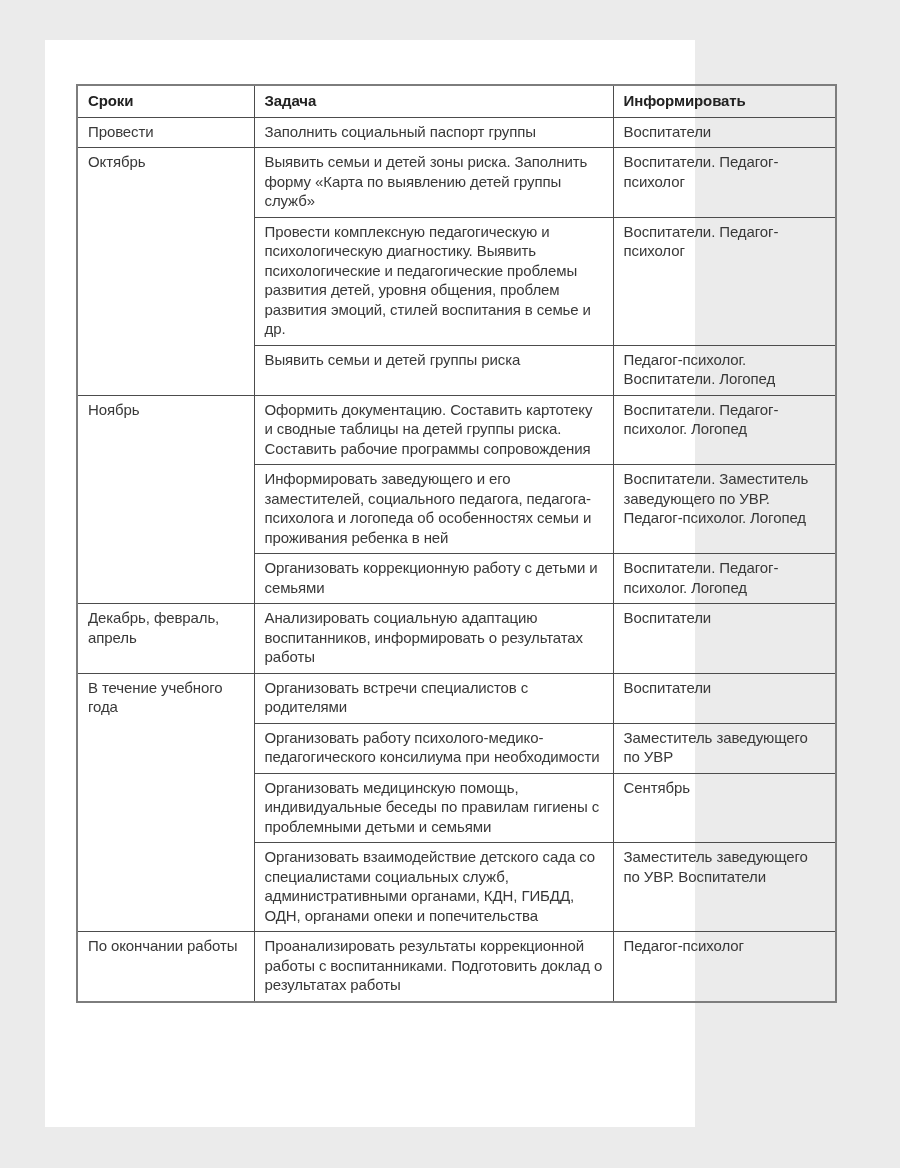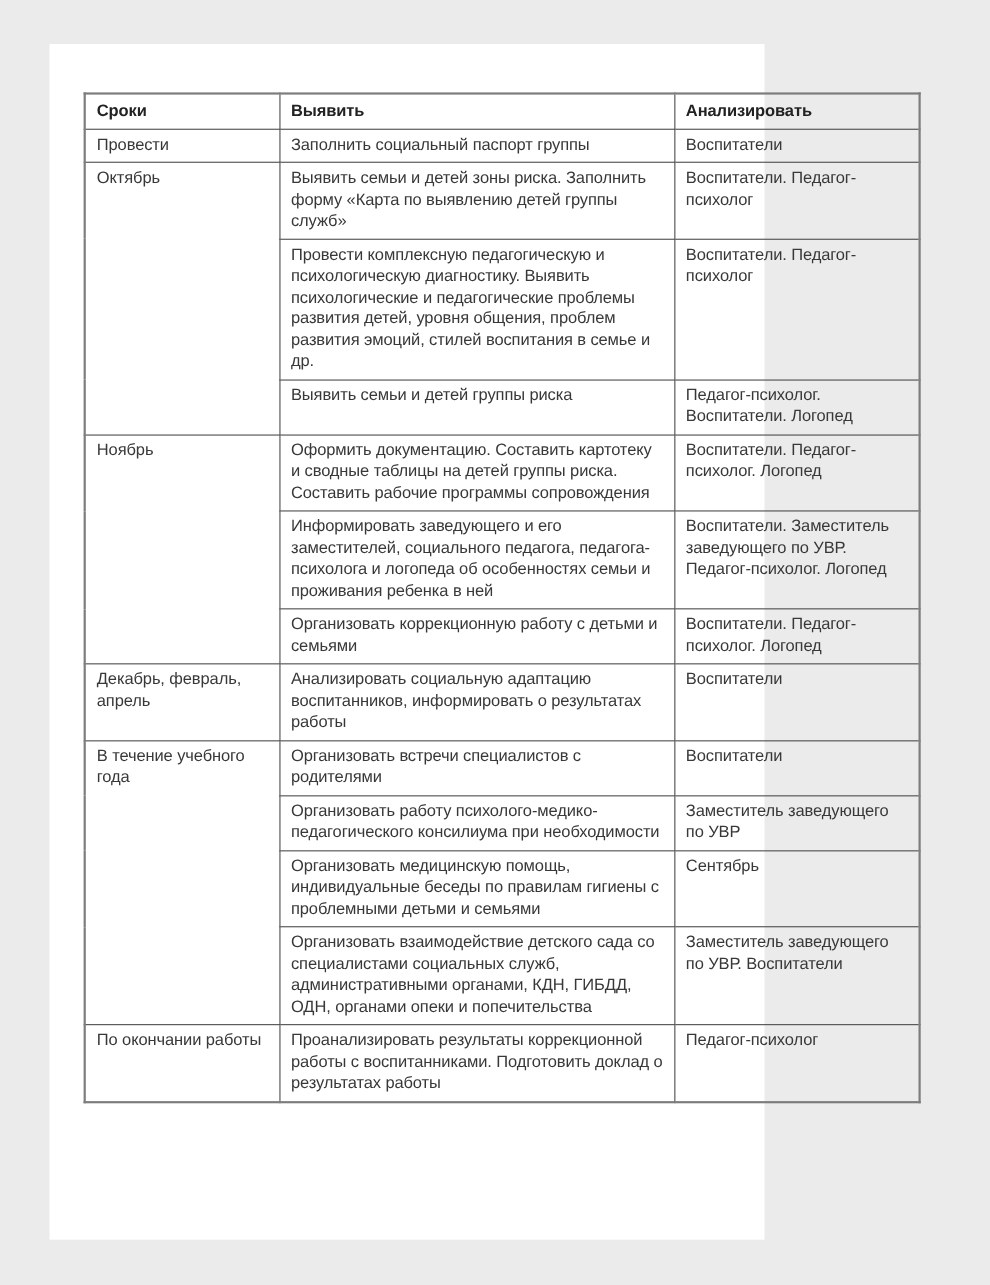--- a/index.html
+++ b/index.html
@@ -66,22 +66,22 @@
   <div class="sheet">
     <table class="schedule">
       <colgroup>
         <col class="col-period">
         <col class="col-task">
         <col class="col-resp">
       </colgroup>
       <thead>
         <tr>
           <th>Сроки</th>
-          <th>Выявить</th>
-          <th>Анализировать</th>
+          <th>Задача</th>
+          <th>Информировать</th>
         </tr>
       </thead>
       <tbody>
 
         <tr>
           <td>Провести</td>
           <td>Заполнить социальный паспорт группы</td>
           <td>Воспитатели</td>
         </tr>
 

